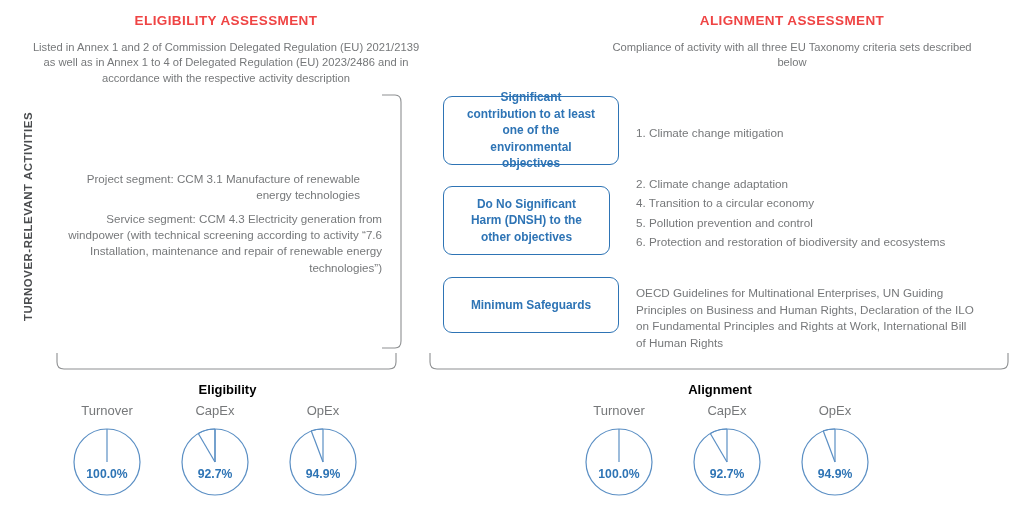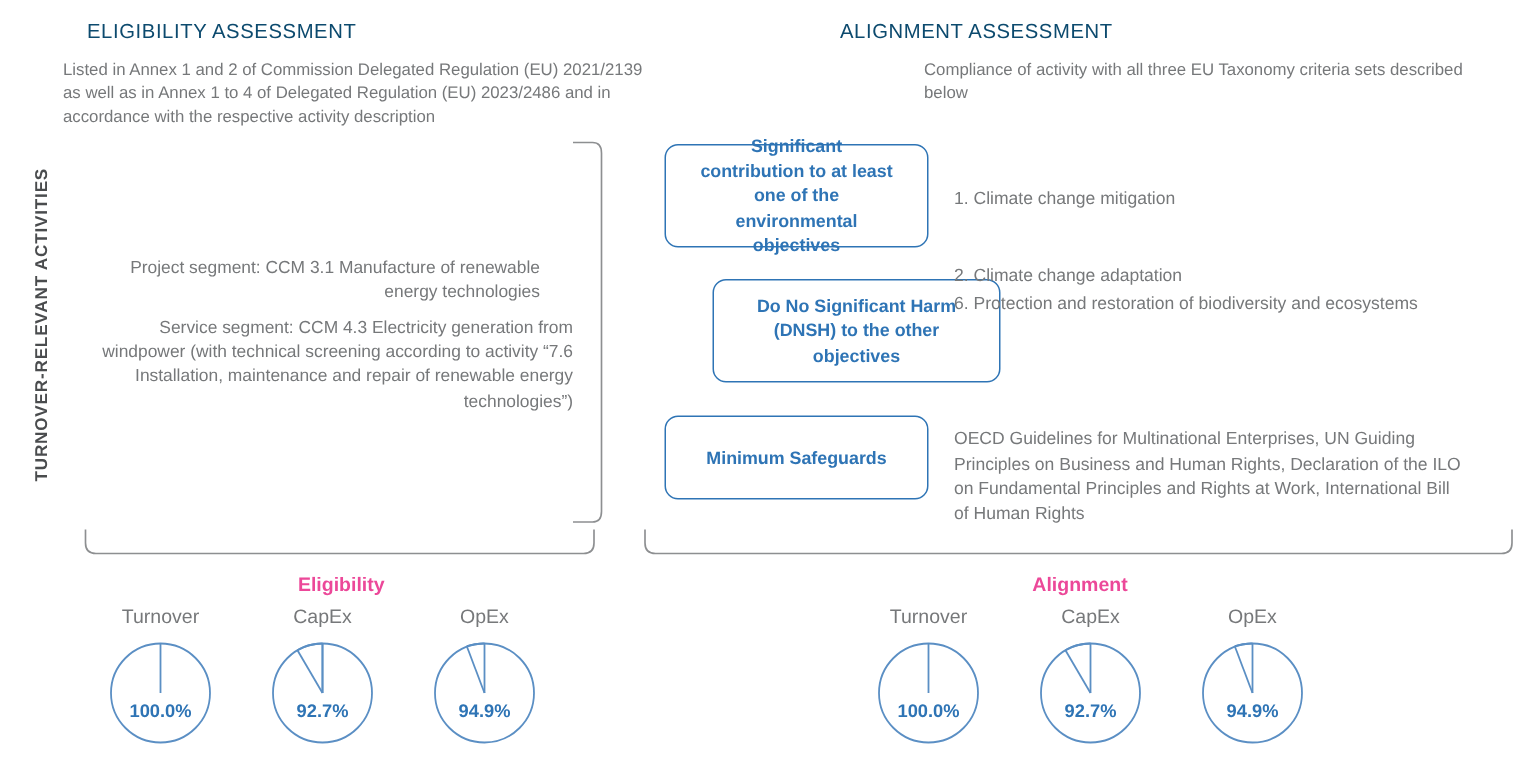--- a/index.html
+++ b/index.html
@@ -6,25 +6,25 @@
   body{
     width:1024px;height:513px;position:relative;overflow:hidden;
     font-family:"Liberation Sans","DejaVu Sans",sans-serif;
     color:#6e7072;
     -webkit-font-smoothing:antialiased;
   }
   .abs{position:absolute;}
 
   
   .col-title{
-    font-size:13.5px;font-weight:normal;letter-spacing:.4px;
-    color:#0c4a6e;
+    font-size:13.5px;font-weight:bold;letter-spacing:.4px;
+    color:#ef4444;text-align:center;
   }
   .col-sub{
-    font-size:11.2px;line-height:15.4px;text-align:left;color:#76787a;margin-left:16px;
+    font-size:11.2px;line-height:15.4px;text-align:center;color:#76787a;
   }
 
   
   .vlabel{
     font-size:11.4px;font-weight:bold;letter-spacing:.55px;color:#4a4c4e;
     transform:rotate(-90deg);transform-origin:left top;white-space:nowrap;
   }
 
   
   .body-p{
@@ -44,21 +44,21 @@
   
   .obj-item{font-size:11.7px;line-height:19.4px;color:#76787a;white-space:nowrap;}
   .safeguard{font-size:11.7px;line-height:16.6px;color:#76787a;}
 
   
   svg.bracket{position:absolute;overflow:visible;}
   svg.bracket path{fill:none;stroke:#8d8f91;stroke-width:1.1;}
 
   
   .sect-title{
-    font-size:13px;font-weight:bold;color:#ec4899;text-align:center;
+    font-size:13px;font-weight:bold;color:#000000;text-align:center;
   }
   .metric-label{
     font-size:13px;color:#76787a;text-align:center;
   }
   .pie-wrap{position:absolute;}
   .pie-pct{
     position:absolute;left:0;right:0;
     text-align:center;
     font-size:12.2px;font-weight:bold;color:#2e74b5;
   }
@@ -89,30 +89,32 @@
 <svg class="bracket" style="left:55px;top:352px;" width="345" height="22" viewBox="0 0 345 22">
   <path d="M 2 1 L 2 10 Q 2 17 9 17 L 334 17 Q 341 17 341 10 L 341 1"></path>
 </svg>
 
 <svg class="bracket" style="left:428px;top:352px;" width="584" height="22" viewBox="0 0 584 22">
   <path d="M 2 1 L 2 10 Q 2 17 9 17 L 573 17 Q 580 17 580 10 L 580 1"></path>
 </svg>
 
 <div class="abs crit-box" style="left:443px;top:96px;width:176px;height:69px;">Significant contribution to at least one of the environmental objectives</div>
 
-<div class="abs crit-box" style="left:443px;top:186px;width:192px;height:69px;margin-left:32px;">Do No Significant Harm (DNSH) to the other objectives</div>
+<div class="abs crit-box" style="left:443px;top:186px;width:167px;height:69px;">Do No Significant Harm (DNSH) to the other objectives</div>
 
 <div class="abs crit-box" style="left:443px;top:277px;width:176px;height:56px;">Minimum Safeguards</div>
 
 <div class="abs" style="left:636px;top:123px;width:388px;">
   <div class="obj-item">1. Climate change mitigation</div>
 </div>
 
 <div class="abs" style="left:636px;top:174px;width:388px;">
   <div class="obj-item">2. Climate change adaptation</div>
+  <div class="obj-item">4. Transition to a circular economy</div>
+  <div class="obj-item">5. Pollution prevention and control</div>
   <div class="obj-item">6. Protection and restoration of biodiversity and ecosystems</div>
 </div>
 
 <div class="abs safeguard" style="left:636px;top:285px;width:340px;">OECD Guidelines for Multinational Enterprises, UN Guiding Principles on Business and Human Rights, Declaration of the ILO on Fundamental Principles and Rights at Work, International Bill of Human Rights</div>
 
 <div class="abs sect-title" style="left:55px;top:382px;width:345px;">Eligibility</div>
 
 <div class="abs metric-label" style="left:57px;top:403px;width:100px;">Turnover</div>
 <div class="abs metric-label" style="left:165px;top:403px;width:100px;">CapEx</div>
 <div class="abs metric-label" style="left:273px;top:403px;width:100px;">OpEx</div>

